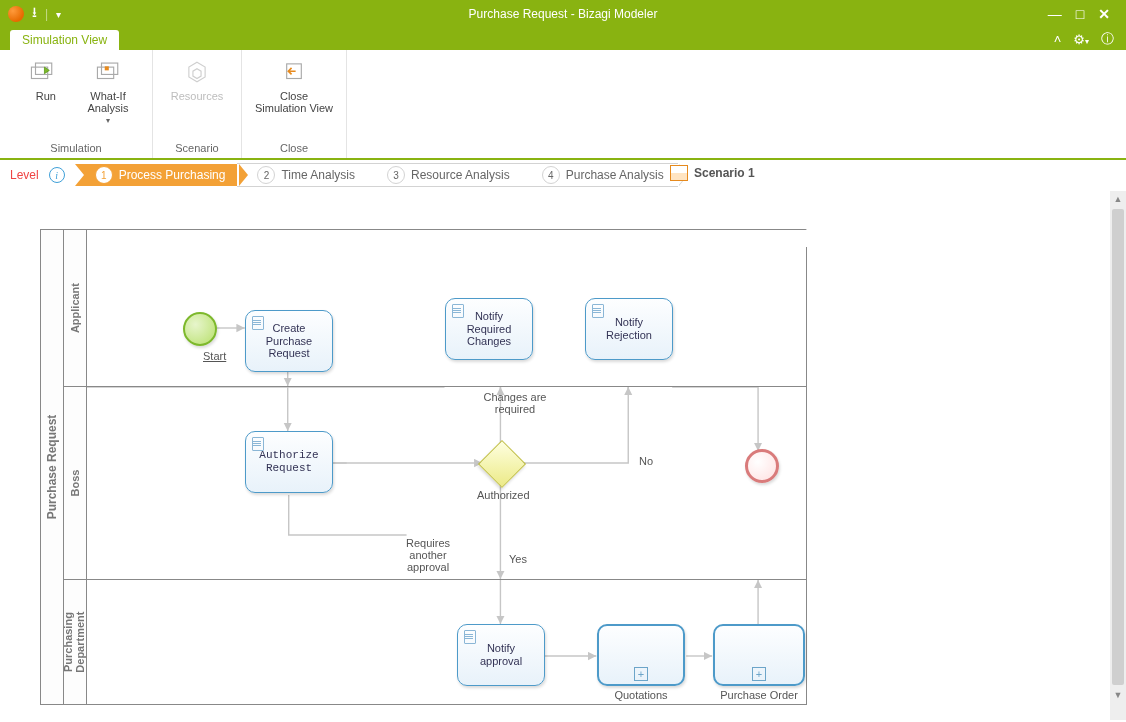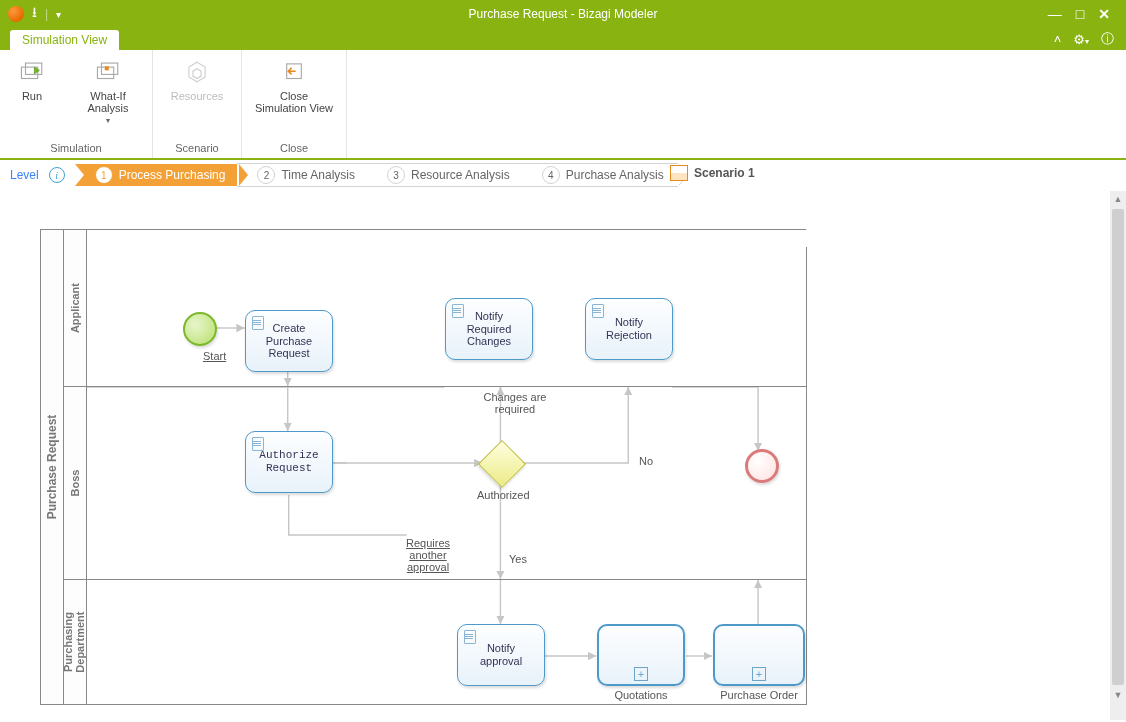--- a/index.html
+++ b/index.html
@@ -143,21 +143,21 @@
     border-bottom: 1px solid #d9d9d9;
     display: flex;
     align-items: center;
     padding-left: 10px;
     gap: 4px;
     background: #fff;
     position: relative;
   }
   .levelbar .lvl-label {
     font-size: 12px;
-    color: #3b82f6;
+    color: #ef4444;
     margin-right: 6px;
   }
   .levelbar .info {
     width: 14px; height: 14px;
     border: 1px solid #3fa0d8;
     border-radius: 50%;
     color: #3fa0d8;
     font-size: 10px;
     display: flex;
     align-items: center;
@@ -521,21 +521,21 @@
   <div class="right-icons">
     <span>˄</span>
     <span>⚙<span style="font-size:8px;">▾</span></span>
     <span>ⓘ</span>
   </div>
 </div>
 
 <div class="ribbon">
   <div class="group">
     <div class="items">
-      <div class="btn" style="width:48px;">
+      <div class="btn" style="width:48px;align-items:flex-end;">
         <div class="ic">
           <svg class="ric" viewBox="0 0 32 32">
             <rect x="3" y="10" width="20" height="14" class="st0"></rect>
             <rect x="8" y="5" width="20" height="14" class="st0"></rect>
             <path d="M19 10 l6 4 l-6 4 z" fill="#7db82c" stroke="#5a9a16"></path>
           </svg>
         </div>
         <div class="sublabel">Run</div>
       </div>
       <div class="btn">
@@ -728,21 +728,21 @@
 Request</span>
           </div>
 
           <div class="gateway" style="left:398px; top:60px;"></div>
           <div class="gwlabel" style="left:390px; top:102px;">Authorized</div>
 
           <div class="gwlabel" style="left:388px; top:4px; text-align:center; width:80px; white-space:pre-line;">Changes are
 required</div>
           <div class="gwlabel" style="left:552px; top:68px;">No</div>
           <div class="gwlabel" style="left:422px; top:166px;">Yes</div>
-          <div class="gwlabel" style="left:306px; top:150px; width:70px; text-align:center; white-space:pre-line;text-decoration:underline;">Requires
+          <div class="gwlabel" style="left:306px; top:150px; width:70px; text-align:center; white-space:pre-line;">Requires
 another
 approval</div>
 
           <div class="end-ev" style="left:658px; top:62px;"></div>
 
           <svg class="wires" viewBox="0 0 720 192" preserveAspectRatio="none">
             <path d="M586 0 L586 0"></path>
             <path d="M586 -1"></path>
             <path d="M586 0 L672 0" stroke="none"></path>
             <path d="M586 0" stroke="none"></path>

